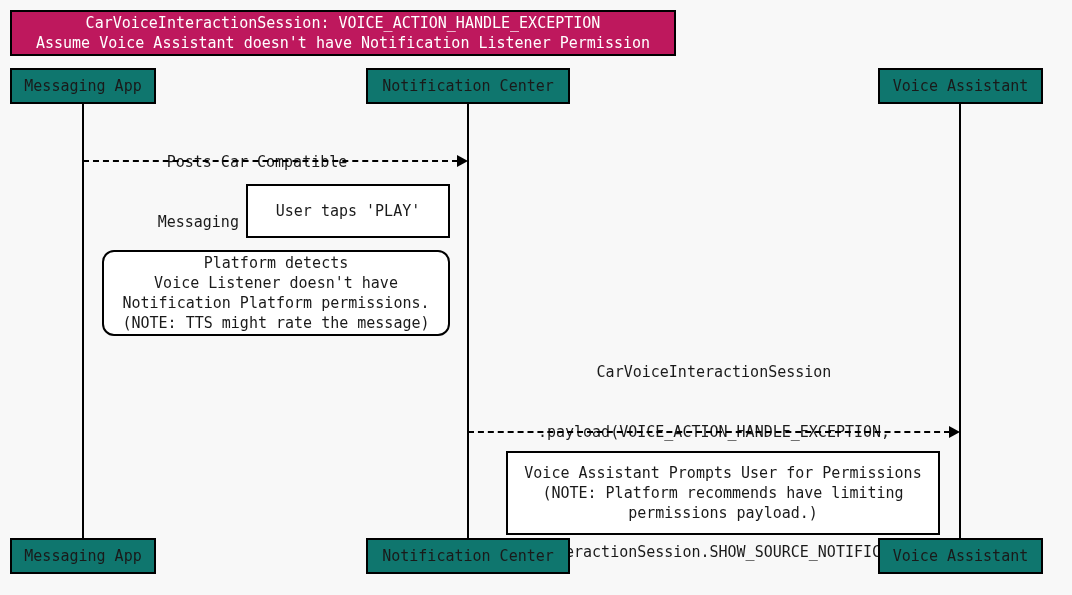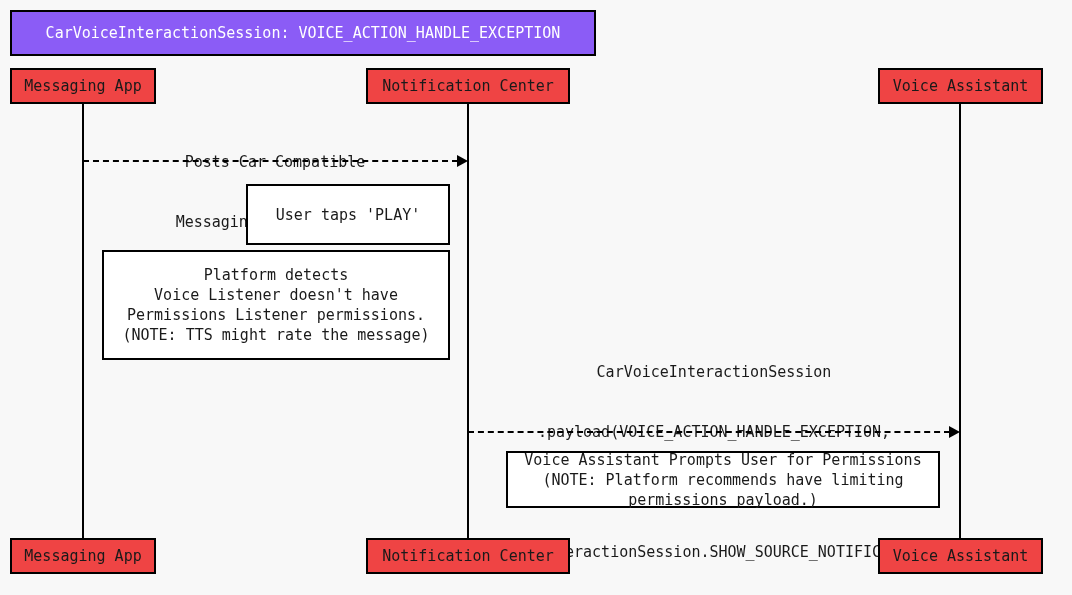--- a/index.html
+++ b/index.html
@@ -15,43 +15,43 @@
     background: #f8f8f8;
     font-family: "DejaVu Sans Mono", "Liberation Mono", monospace;
     overflow: hidden;
   }
 
   
   .title-banner {
     position: absolute;
     left: 10px;
     top: 10px;
-    width: 586px;
+    width: 666px;
     height: 46px;
-    background: #8b5cf6;
+    background: #be185d;
     border: 2px solid #000000;
     box-sizing: border-box;
     display: flex;
     flex-direction: column;
     align-items: center;
     justify-content: center;
   }
   .title-line {
     color: #ffffff;
     font-size: 15px;
     line-height: 20px;
     white-space: pre;
     text-align: center;
   }
 
   
   .participant {
     position: absolute;
     border: 2px solid #000000;
-    background: #ef4444;
+    background: #0f766e;
     box-sizing: border-box;
     display: flex;
     align-items: center;
     justify-content: center;
     height: 36px;
     font-size: 15px;
     color: #1a1a1a;
     white-space: pre;
     z-index: 3;
   }
@@ -108,64 +108,65 @@
   }
   .note-line { text-align: center; }
 </style>
 </head>
 <body>
 
 <div id="diagram">
 
   <div class="title-banner">
     <div class="title-line">CarVoiceInteractionSession: VOICE_ACTION_HANDLE_EXCEPTION</div>
+    <div class="title-line">Assume Voice Assistant doesn't have Notification Listener Permission</div>
   </div>
 
   <div class="lifeline" style="left:82px; top:104px; height:434px;"></div>
   <div class="lifeline" style="left:467px; top:104px; height:434px;"></div>
   <div class="lifeline" style="left:959px; top:104px; height:434px;"></div>
 
   <div class="participant" style="left:10px; top:68px; width:146px;">
     <span>Messaging App</span>
   </div>
   <div class="participant" style="left:366px; top:68px; width:204px;">
     <span>Notification Center</span>
   </div>
   <div class="participant" style="left:878px; top:68px; width:165px;">
     <span>Voice Assistant</span>
   </div>
 
-  <div class="msg-label" style="left:90px; top:112px; width:370px;">
+  <div class="msg-label" style="left:72px; top:112px; width:370px;">
     <div>Posts Car Compatible</div>
     <div>Messaging Notification</div>
   </div>
   <div class="message" style="left:83px; top:160px; width:375px;"></div>
   <div class="arrowhead" style="left:457px; top:155px;"></div>
 
-  <div class="note" style="left:246px; top:184px; width:204px; height:61px;">
+  <div class="note" style="left:246px; top:184px; width:204px; height:54px;">
     <div class="note-line">User taps 'PLAY'</div>
   </div>
 
-  <div class="note" style="left:102px; top:250px; width:348px; height:110px;">
+  <div class="note" style="left:102px; top:250px; width:348px; height:86px;border-radius:12px;">
     <div class="note-line">Platform detects</div>
     <div class="note-line">Voice Listener doesn't have</div>
-    <div class="note-line">Permissions Listener permissions.</div>
+    <div class="note-line">Notification Platform permissions.</div>
     <div class="note-line">(NOTE: TTS might rate the message)</div>
   </div>
 
   <div class="msg-label" style="left:468px; top:322px; width:492px;">
     <div>CarVoiceInteractionSession</div>
     <div>.payload(VOICE_ACTION_HANDLE_EXCEPTION,</div>
     <div>Bundle payload,</div>
     <div>VoiceInteractionSession.SHOW_SOURCE_NOTIFICATION)</div>
   </div>
   <div class="message" style="left:468px; top:431px; width:482px;"></div>
   <div class="arrowhead" style="left:949px; top:426px;"></div>
 
-  <div class="note" style="left:506px; top:451px; width:434px; height:57px;">
+  <div class="note" style="left:506px; top:451px; width:434px; height:84px;">
     <div class="note-line">Voice Assistant Prompts User for Permissions</div>
     <div class="note-line">(NOTE: Platform recommends have limiting</div>
     <div class="note-line">permissions payload.)</div>
   </div>
 
   <div class="participant" style="left:10px; top:538px; width:146px;">
     <span>Messaging App</span>
   </div>
   <div class="participant" style="left:366px; top:538px; width:204px;">
     <span>Notification Center</span>

